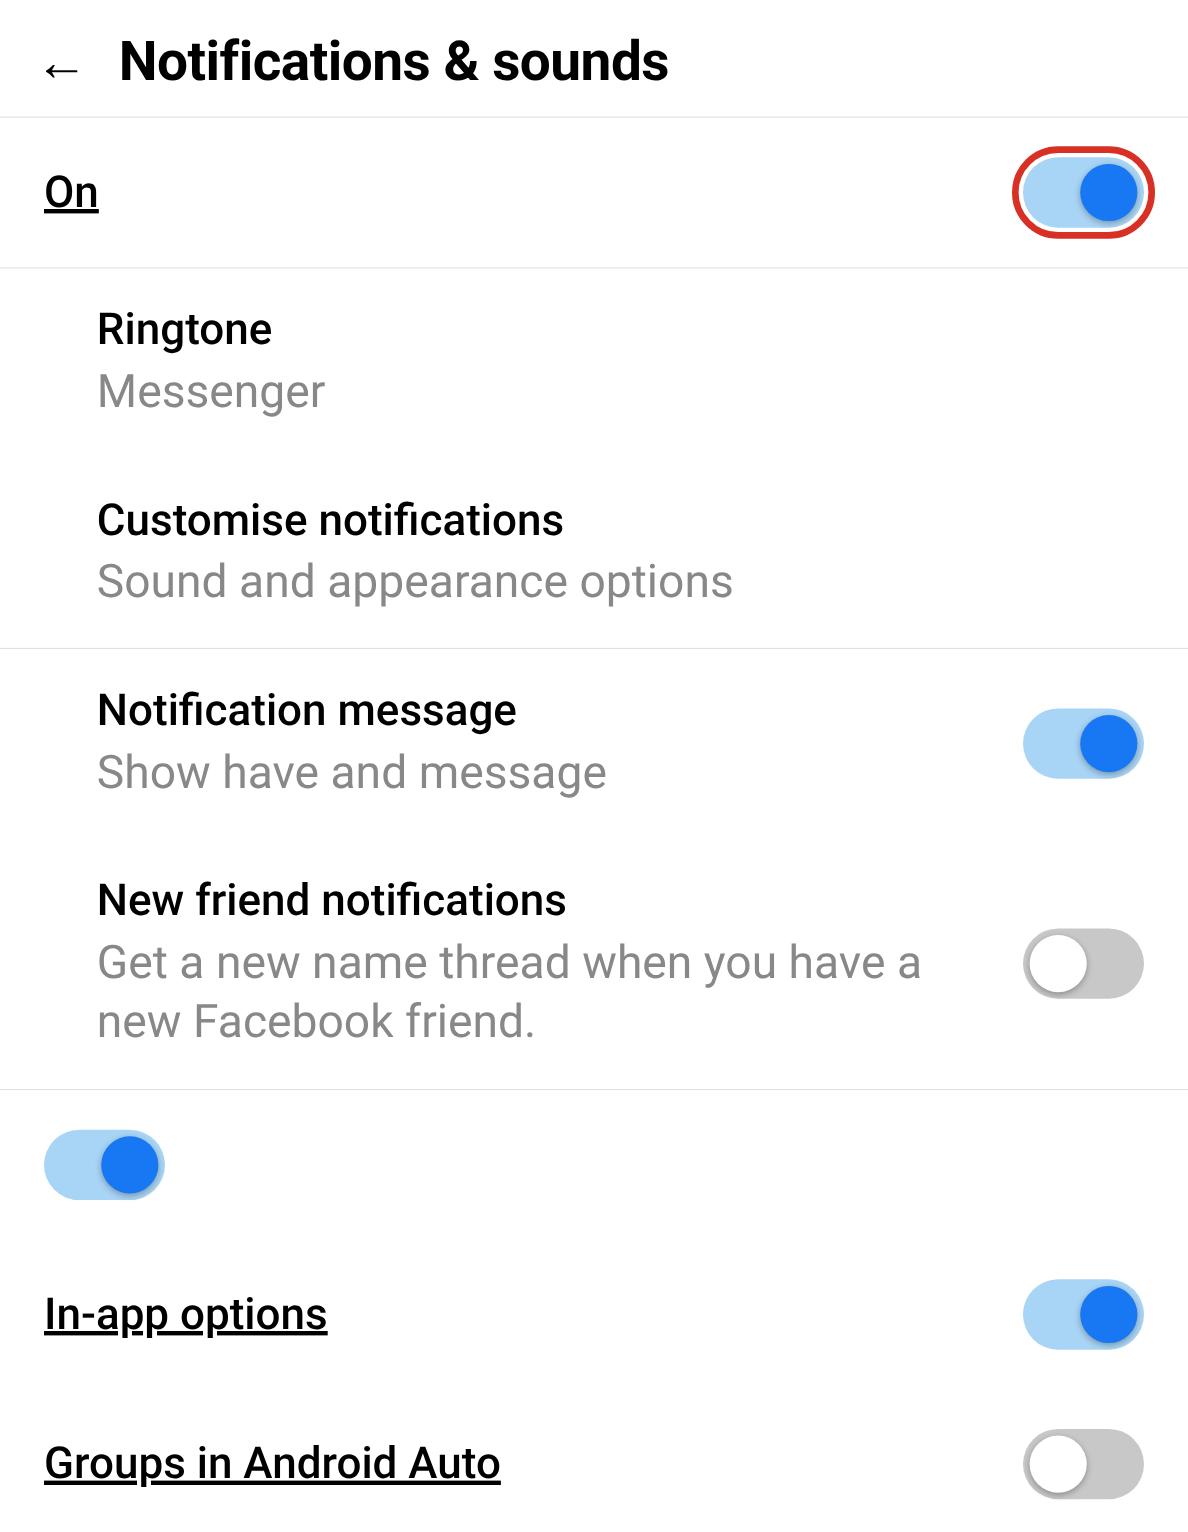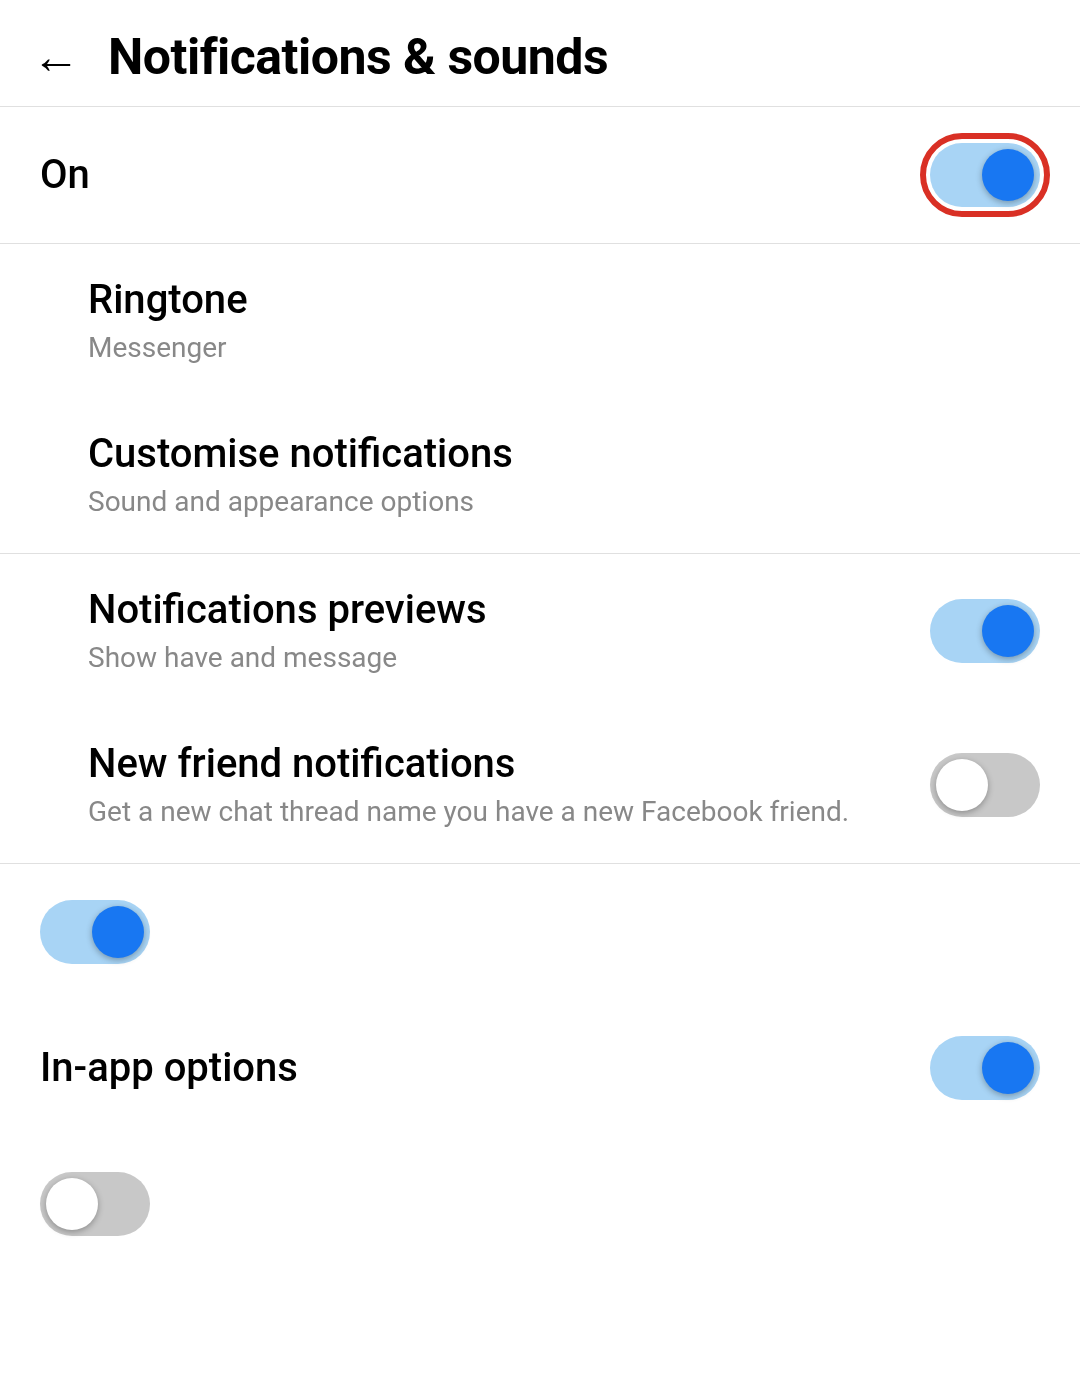--- a/index.html
+++ b/index.html
@@ -43,20 +43,21 @@
       background: #e0e0e0;
       margin: 0 0;
     }
 
     .setting-row {
       display: flex;
       align-items: center;
       justify-content: space-between;
       padding: 36px 40px;
       min-height: 110px;
+      text-decoration: underline;
     }
 
     .setting-row-multiline {
       display: flex;
       align-items: center;
       justify-content: space-between;
       padding: 32px 40px;
       margin-left: 48px;
     }
 
@@ -66,21 +67,21 @@
     }
 
     .setting-label {
       font-size: 40px;
       font-weight: 500;
       color: #000;
       line-height: 1.2;
     }
 
     .setting-sublabel {
-      font-size: 28px;
+      font-size: 42px;
       color: #888;
       margin-top: 6px;
       line-height: 1.3;
     }
 
     
     .toggle {
       position: relative;
       width: 110px;
       height: 64px;
@@ -164,33 +165,33 @@
   <div class="setting-text-block">
     <div class="setting-label">Customise notifications</div>
     <div class="setting-sublabel">Sound and appearance options</div>
   </div>
 </div>
 
 <div class="divider"></div>
 
 <div class="setting-row-multiline">
   <div class="setting-text-block">
-    <div class="setting-label">Notifications previews</div>
+    <div class="setting-label">Notification message</div>
     <div class="setting-sublabel">Show have and message</div>
   </div>
   <div class="toggle">
     <div class="toggle-track on"></div>
     <div class="toggle-knob on"></div>
   </div>
 </div>
 
 <div class="setting-row-multiline">
   <div class="setting-text-block">
     <div class="setting-label">New friend notifications</div>
-    <div class="setting-sublabel">Get a new chat thread name you have a new Facebook friend.</div>
+    <div class="setting-sublabel">Get a new name thread when you have a new Facebook friend.</div>
   </div>
   <div class="toggle">
     <div class="toggle-track off"></div>
     <div class="toggle-knob off"></div>
   </div>
 </div>
 
 <div class="divider"></div>
 
 <div class="setting-row">
@@ -202,17 +203,18 @@
 
 <div class="setting-row">
   <span class="setting-label">In-app options</span>
   <div class="toggle">
     <div class="toggle-track on"></div>
     <div class="toggle-knob on"></div>
   </div>
 </div>
 
 <div class="setting-row">
+  <span class="setting-label">Groups in Android Auto</span>
   <div class="toggle">
     <div class="toggle-track off"></div>
     <div class="toggle-knob off"></div>
   </div>
 </div>
 
 </body></html>

